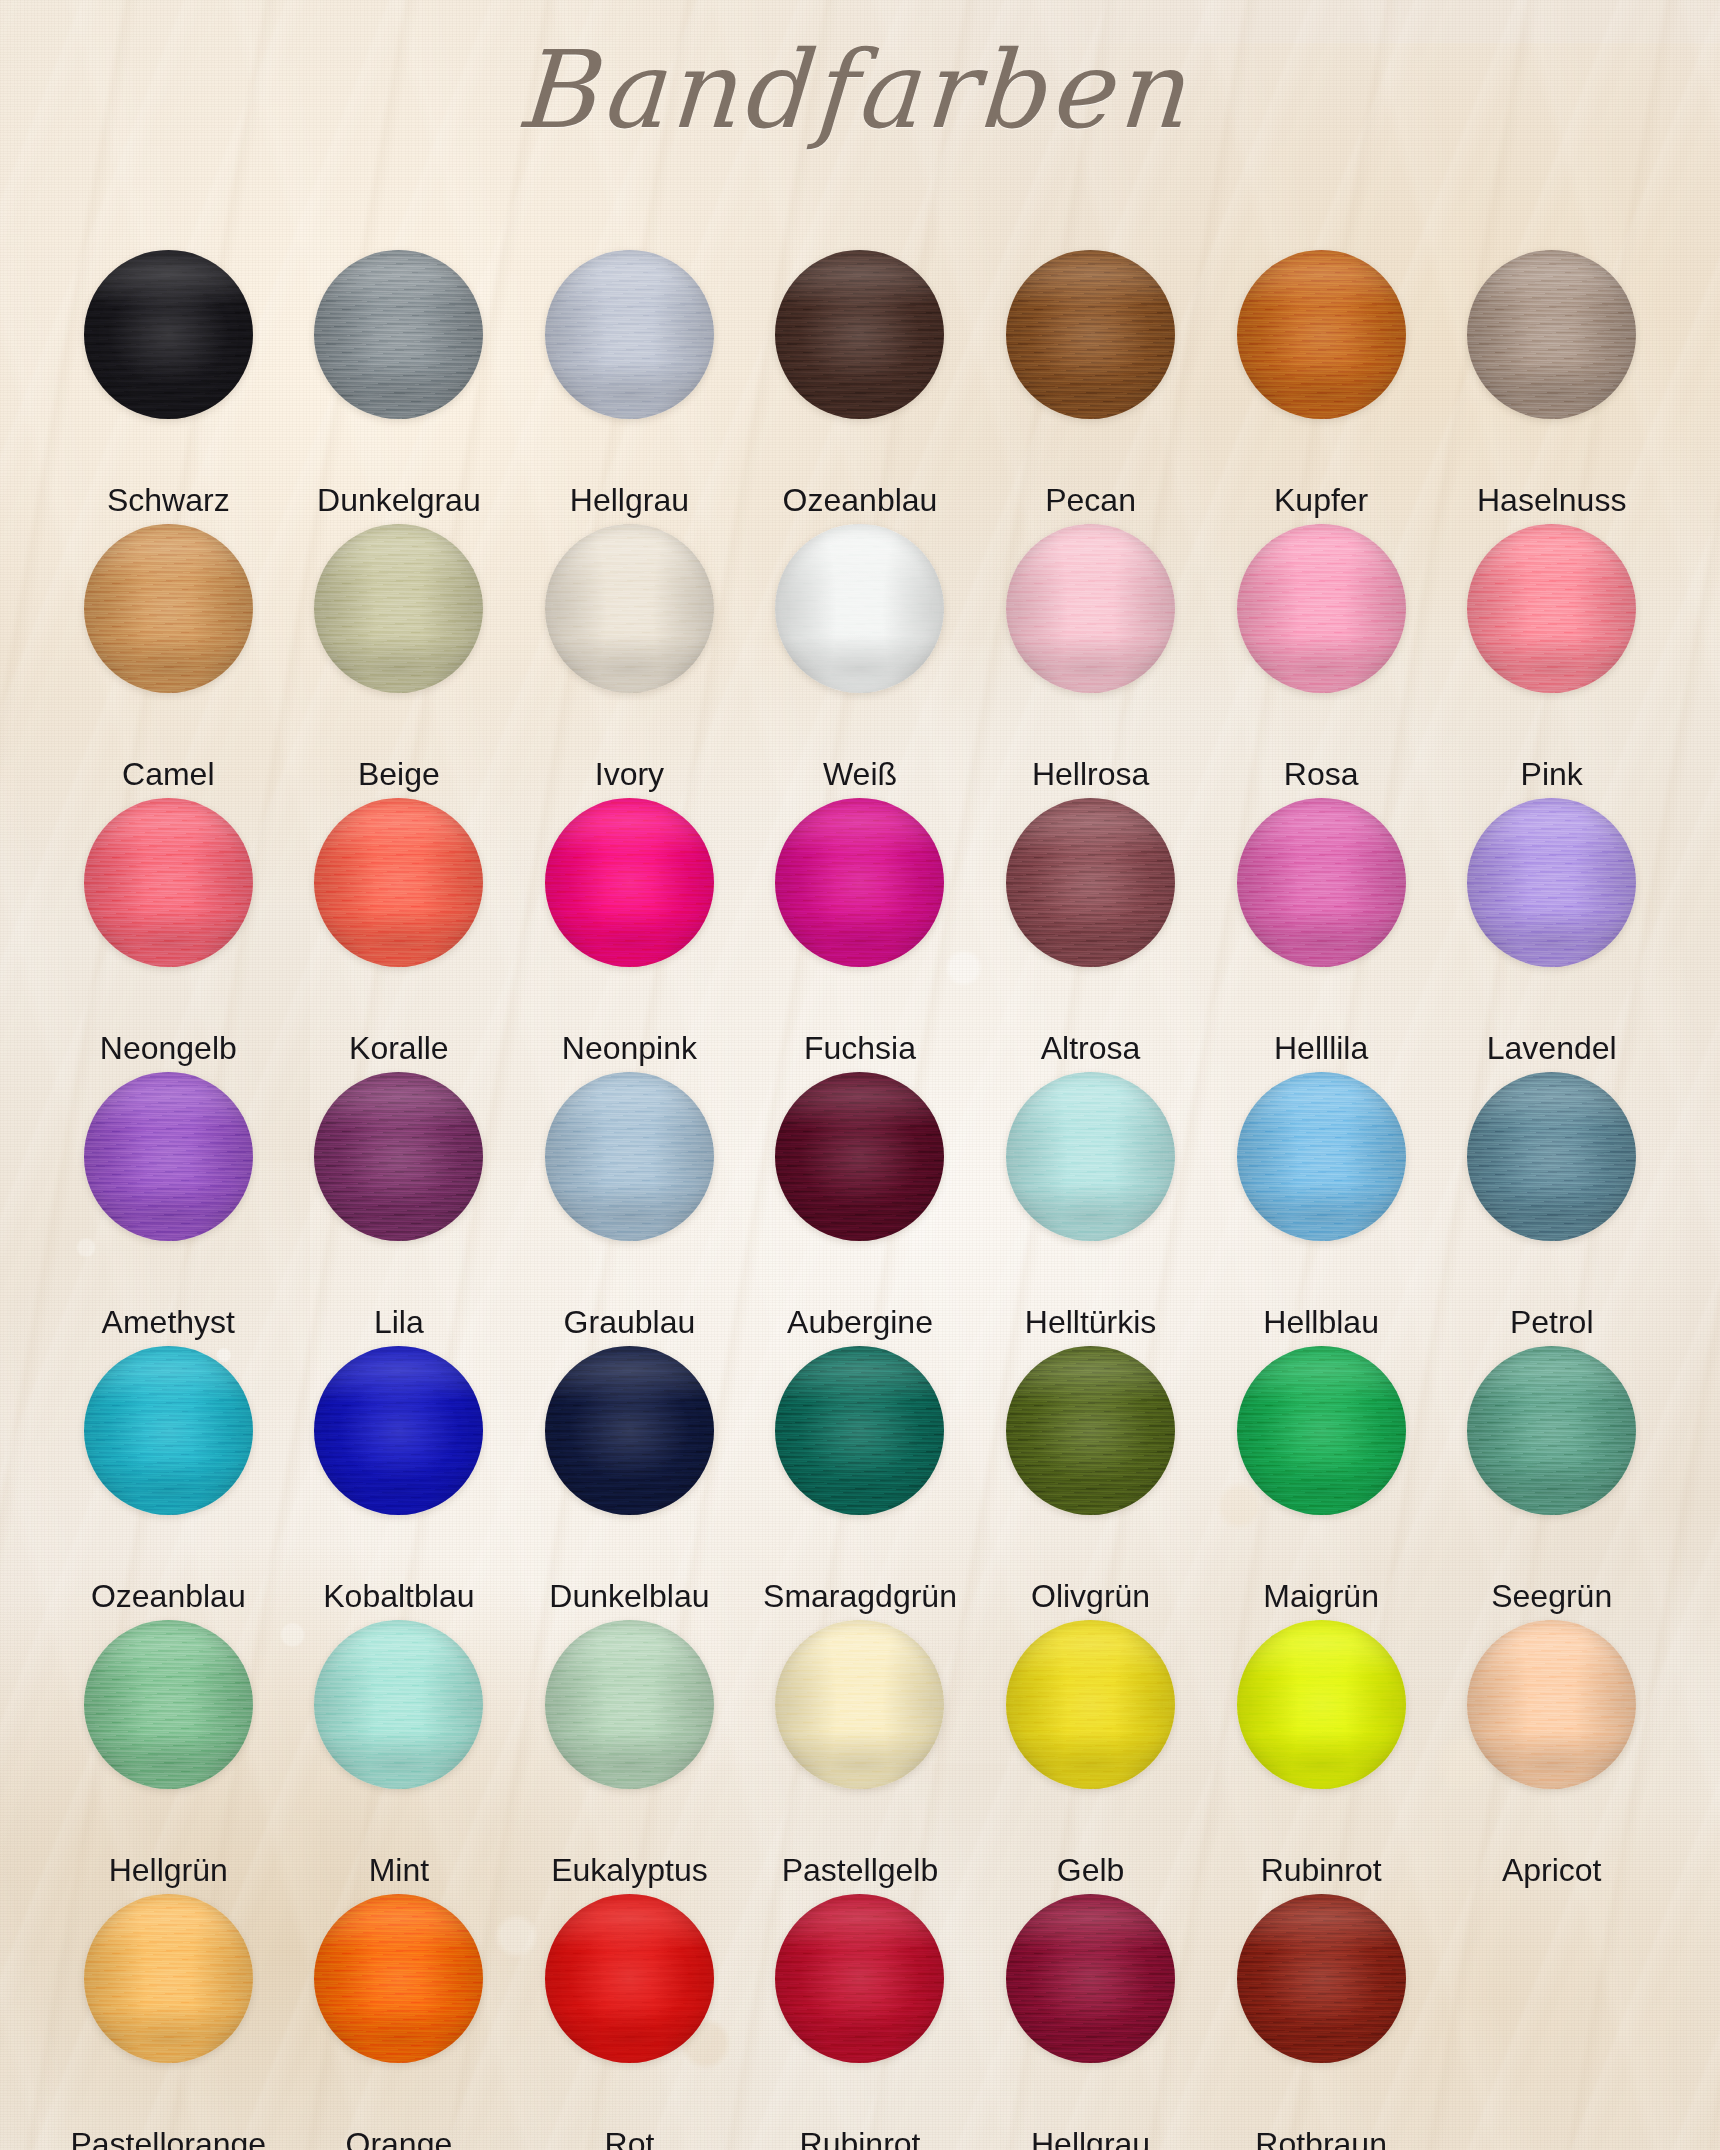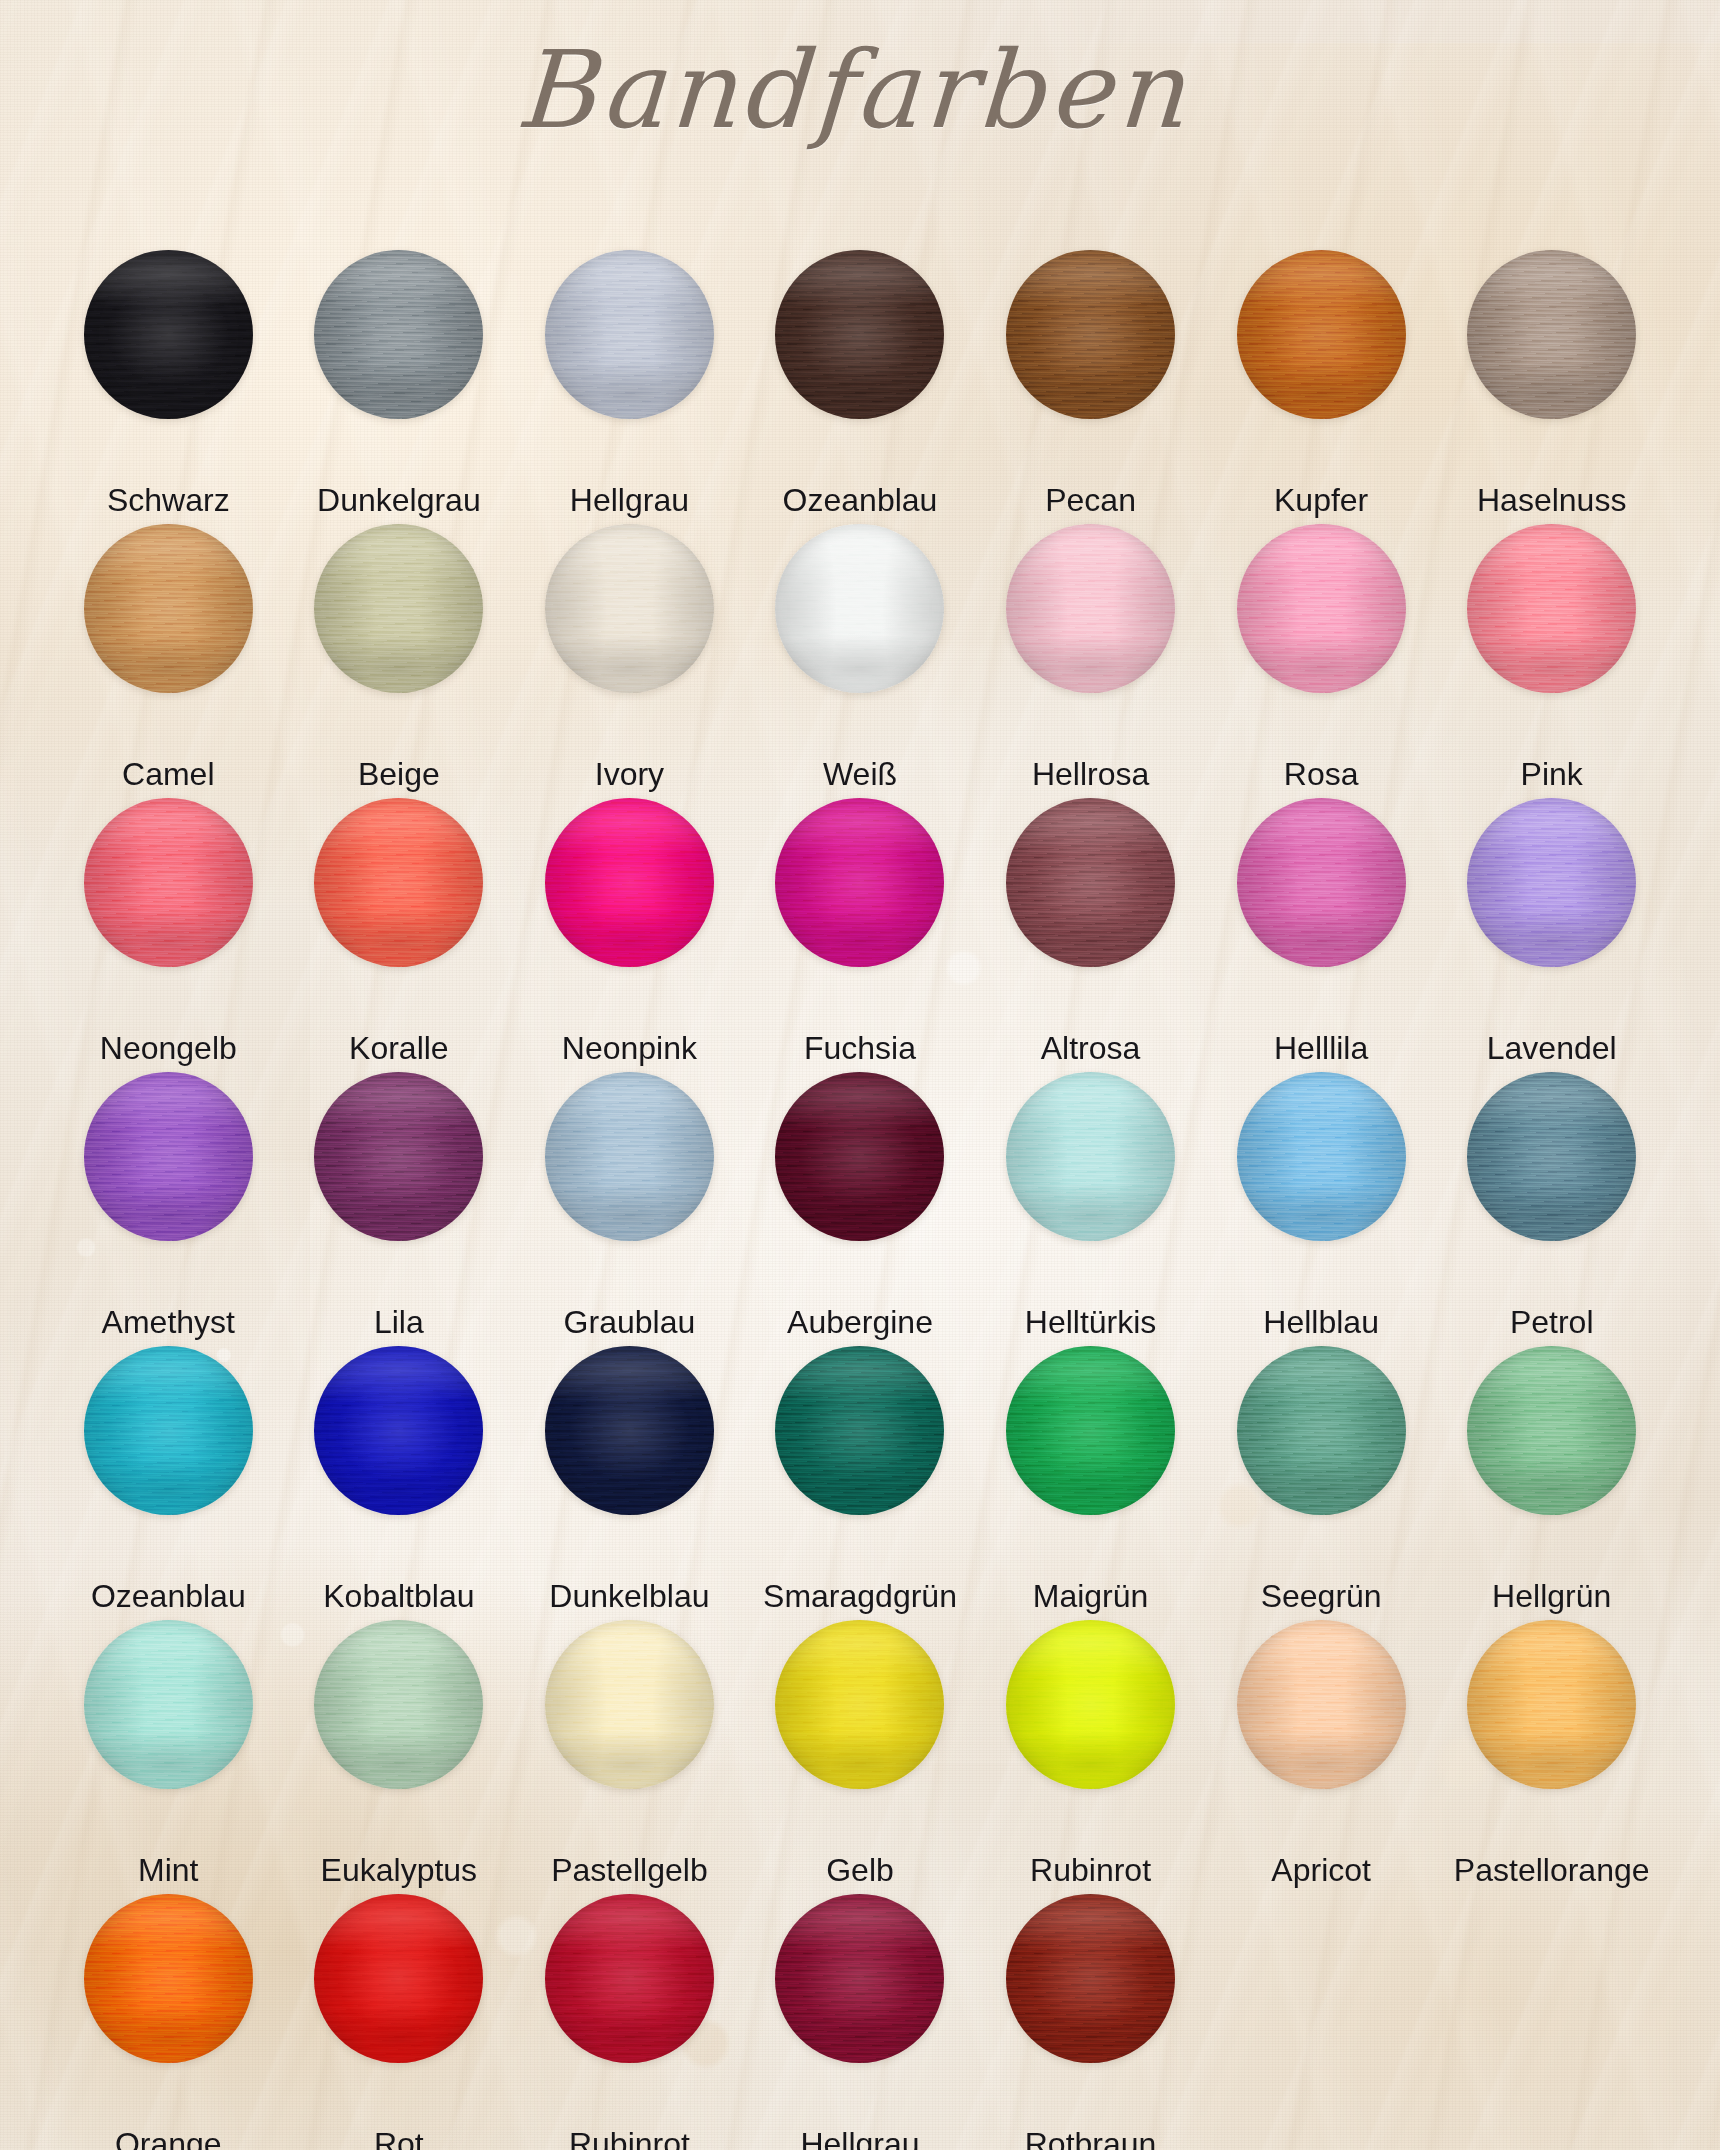--- a/index.html
+++ b/index.html
@@ -583,20 +583,32 @@
             <div class="threads2"></div>
             <div class="wave"></div>
             <div class="edge"></div>
           </div>
         </div>
         <div class="label">Smaragdgrün</div>
       </div>
       <div class="cell">
         <div class="swatch-wrap">
           <div class="swatch">
+            <div class="fill" style="background: rgb(85, 104, 28);"></div>
+            <div class="threads"></div>
+            <div class="threads2"></div>
+            <div class="wave"></div>
+            <div class="edge"></div>
+          </div>
+        </div>
+        <div class="label">Olivgrün</div>
+      </div>
+      <div class="cell">
+        <div class="swatch-wrap">
+          <div class="swatch">
             <div class="fill" style="background: rgb(23, 173, 82);"></div>
             <div class="threads"></div>
             <div class="threads2"></div>
             <div class="wave"></div>
             <div class="edge"></div>
           </div>
         </div>
         <div class="label">Maigrün</div>
       </div>
       <div class="cell">

